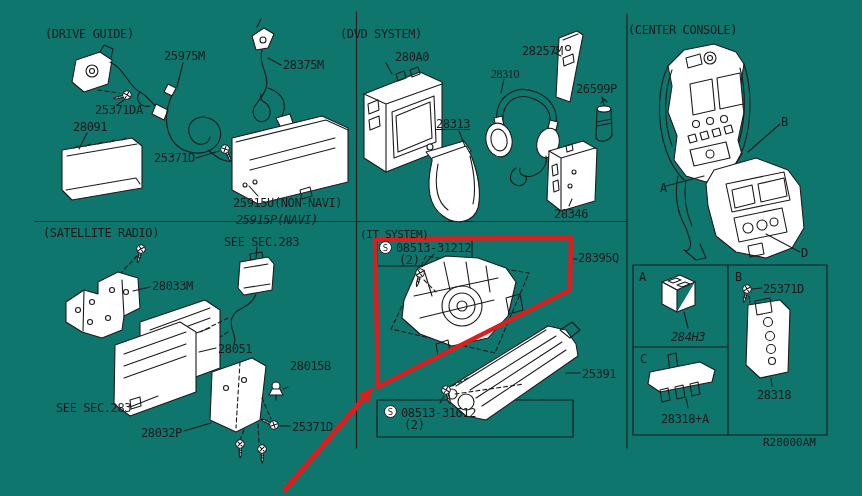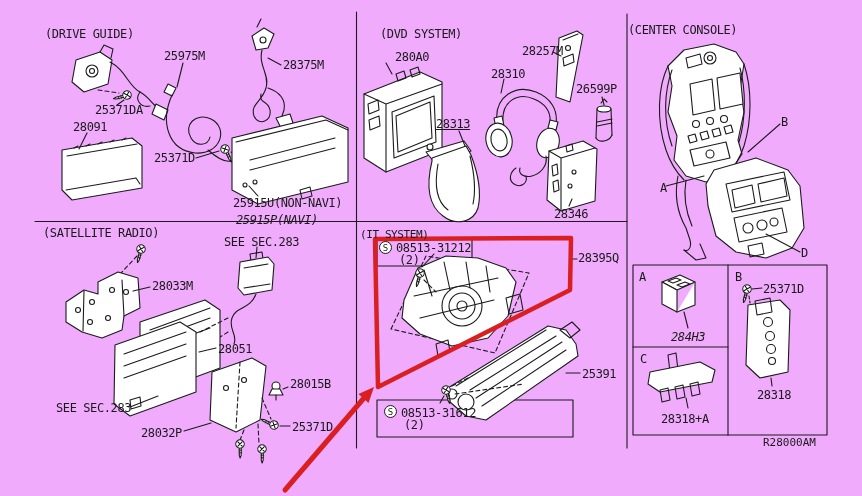--- a/index.html
+++ b/index.html
@@ -1,24 +1,24 @@
 <!DOCTYPE html>
 <html><head>
 <meta charset="utf-8">
 <style>
   html,body{margin:0;padding:0;background:#ffffff}
   body{width:862px;height:496px;overflow:hidden}
-  .stage{position:relative;width:862px;height:496px;background:#f0abfc;
+  .stage{position:relative;width:862px;height:496px;background:#0f766e;
          font-family:"DejaVu Sans Mono","Liberation Mono",monospace;color:#1a1a1a}
   .stage svg{position:absolute;left:0;top:0}
   .stitle,.plabel,.doc-code{position:absolute;line-height:1;white-space:pre;
          font-size:12px;letter-spacing:-0.4px;}
   .t-dg{left:45px;top:28px}
   .t-sr{left:43px;top:227px}
-  .t-dvd{left:380px;top:28px}
+  .t-dvd{left:340px;top:28px}
   .t-it{left:360px;top:229px;font-size:11px}
   .t-cc{left:628px;top:24px}
   .doc-code{left:763px;top:437px;font-size:11px;letter-spacing:0}
   .s-circle{position:absolute;width:13px;height:13px;border:1.2px solid #1a1a1a;
             border-radius:50%;font-size:9px;line-height:12px;text-align:center;
             box-sizing:border-box;background:#fff}
   .s1{left:379px;top:241px}
   .s2{left:384px;top:405px}
 </style>
 </head>
@@ -325,27 +325,27 @@
       <div class="plabel" style="left: 164px; top: 50px;">25975M</div>
       <div class="plabel" style="left: 283px; top: 59px;">28375M</div>
       <div class="plabel" style="left: 95px; top: 104px;">25371DA</div>
       <div class="plabel" style="left: 73px; top: 121px;">28091</div>
       <div class="plabel" style="left: 154px; top: 152px;">25371D</div>
       <div class="plabel" style="left: 233px; top: 197px;">25915U(NON-NAVI)</div>
       <div class="plabel" style="left: 236px; top: 214px; font-style: italic;">25915P(NAVI)</div>
       <div class="plabel" style="left: 224px; top: 236px;">SEE SEC.283</div>
       <div class="plabel" style="left: 152px; top: 280px;">28033M</div>
       <div class="plabel" style="left: 218px; top: 343px;">28051</div>
-      <div class="plabel" style="left: 290px; top: 378px;">28015B</div>
+      <div class="plabel" style="left: 290px; top: 360px;">28015B</div>
       <div class="plabel" style="left: 56px; top: 402px;">SEE SEC.283</div>
       <div class="plabel" style="left: 141px; top: 427px;">28032P</div>
       <div class="plabel" style="left: 292px; top: 421px;">25371D</div>
       <div class="plabel" style="left: 370px; top: 51px; margin-left: 25px;">280A0</div>
       <div class="plabel" style="left: 522px; top: 45px;">28257M</div>
-      <div class="plabel" style="left: 491px; top: 68px;">28310</div>
+      <div class="plabel" style="left: 491px; top: 68px; font-family: Liberation Serif, serif;">28310</div>
       <div class="plabel" style="left: 576px; top: 83px;">26599P</div>
       <div class="plabel" style="left: 436px; top: 118px; text-decoration: underline;">28313</div>
       <div class="plabel" style="left: 554px; top: 208px;">28346</div>
       <div class="plabel" style="left: 396px; top: 242px;">08513-31212</div>
       <div class="plabel" style="left: 399px; top: 254px;">(2)</div>
       <div class="plabel" style="left: 578px; top: 252px;">28395Q</div>
       <div class="plabel" style="left: 582px; top: 368px;">25391</div>
       <div class="plabel" style="left: 401px; top: 407px;">08513-31612</div>
       <div class="plabel" style="left: 404px; top: 419px;">(2)</div>
       <div class="plabel" style="left: 660px; top: 182px;">A</div>

